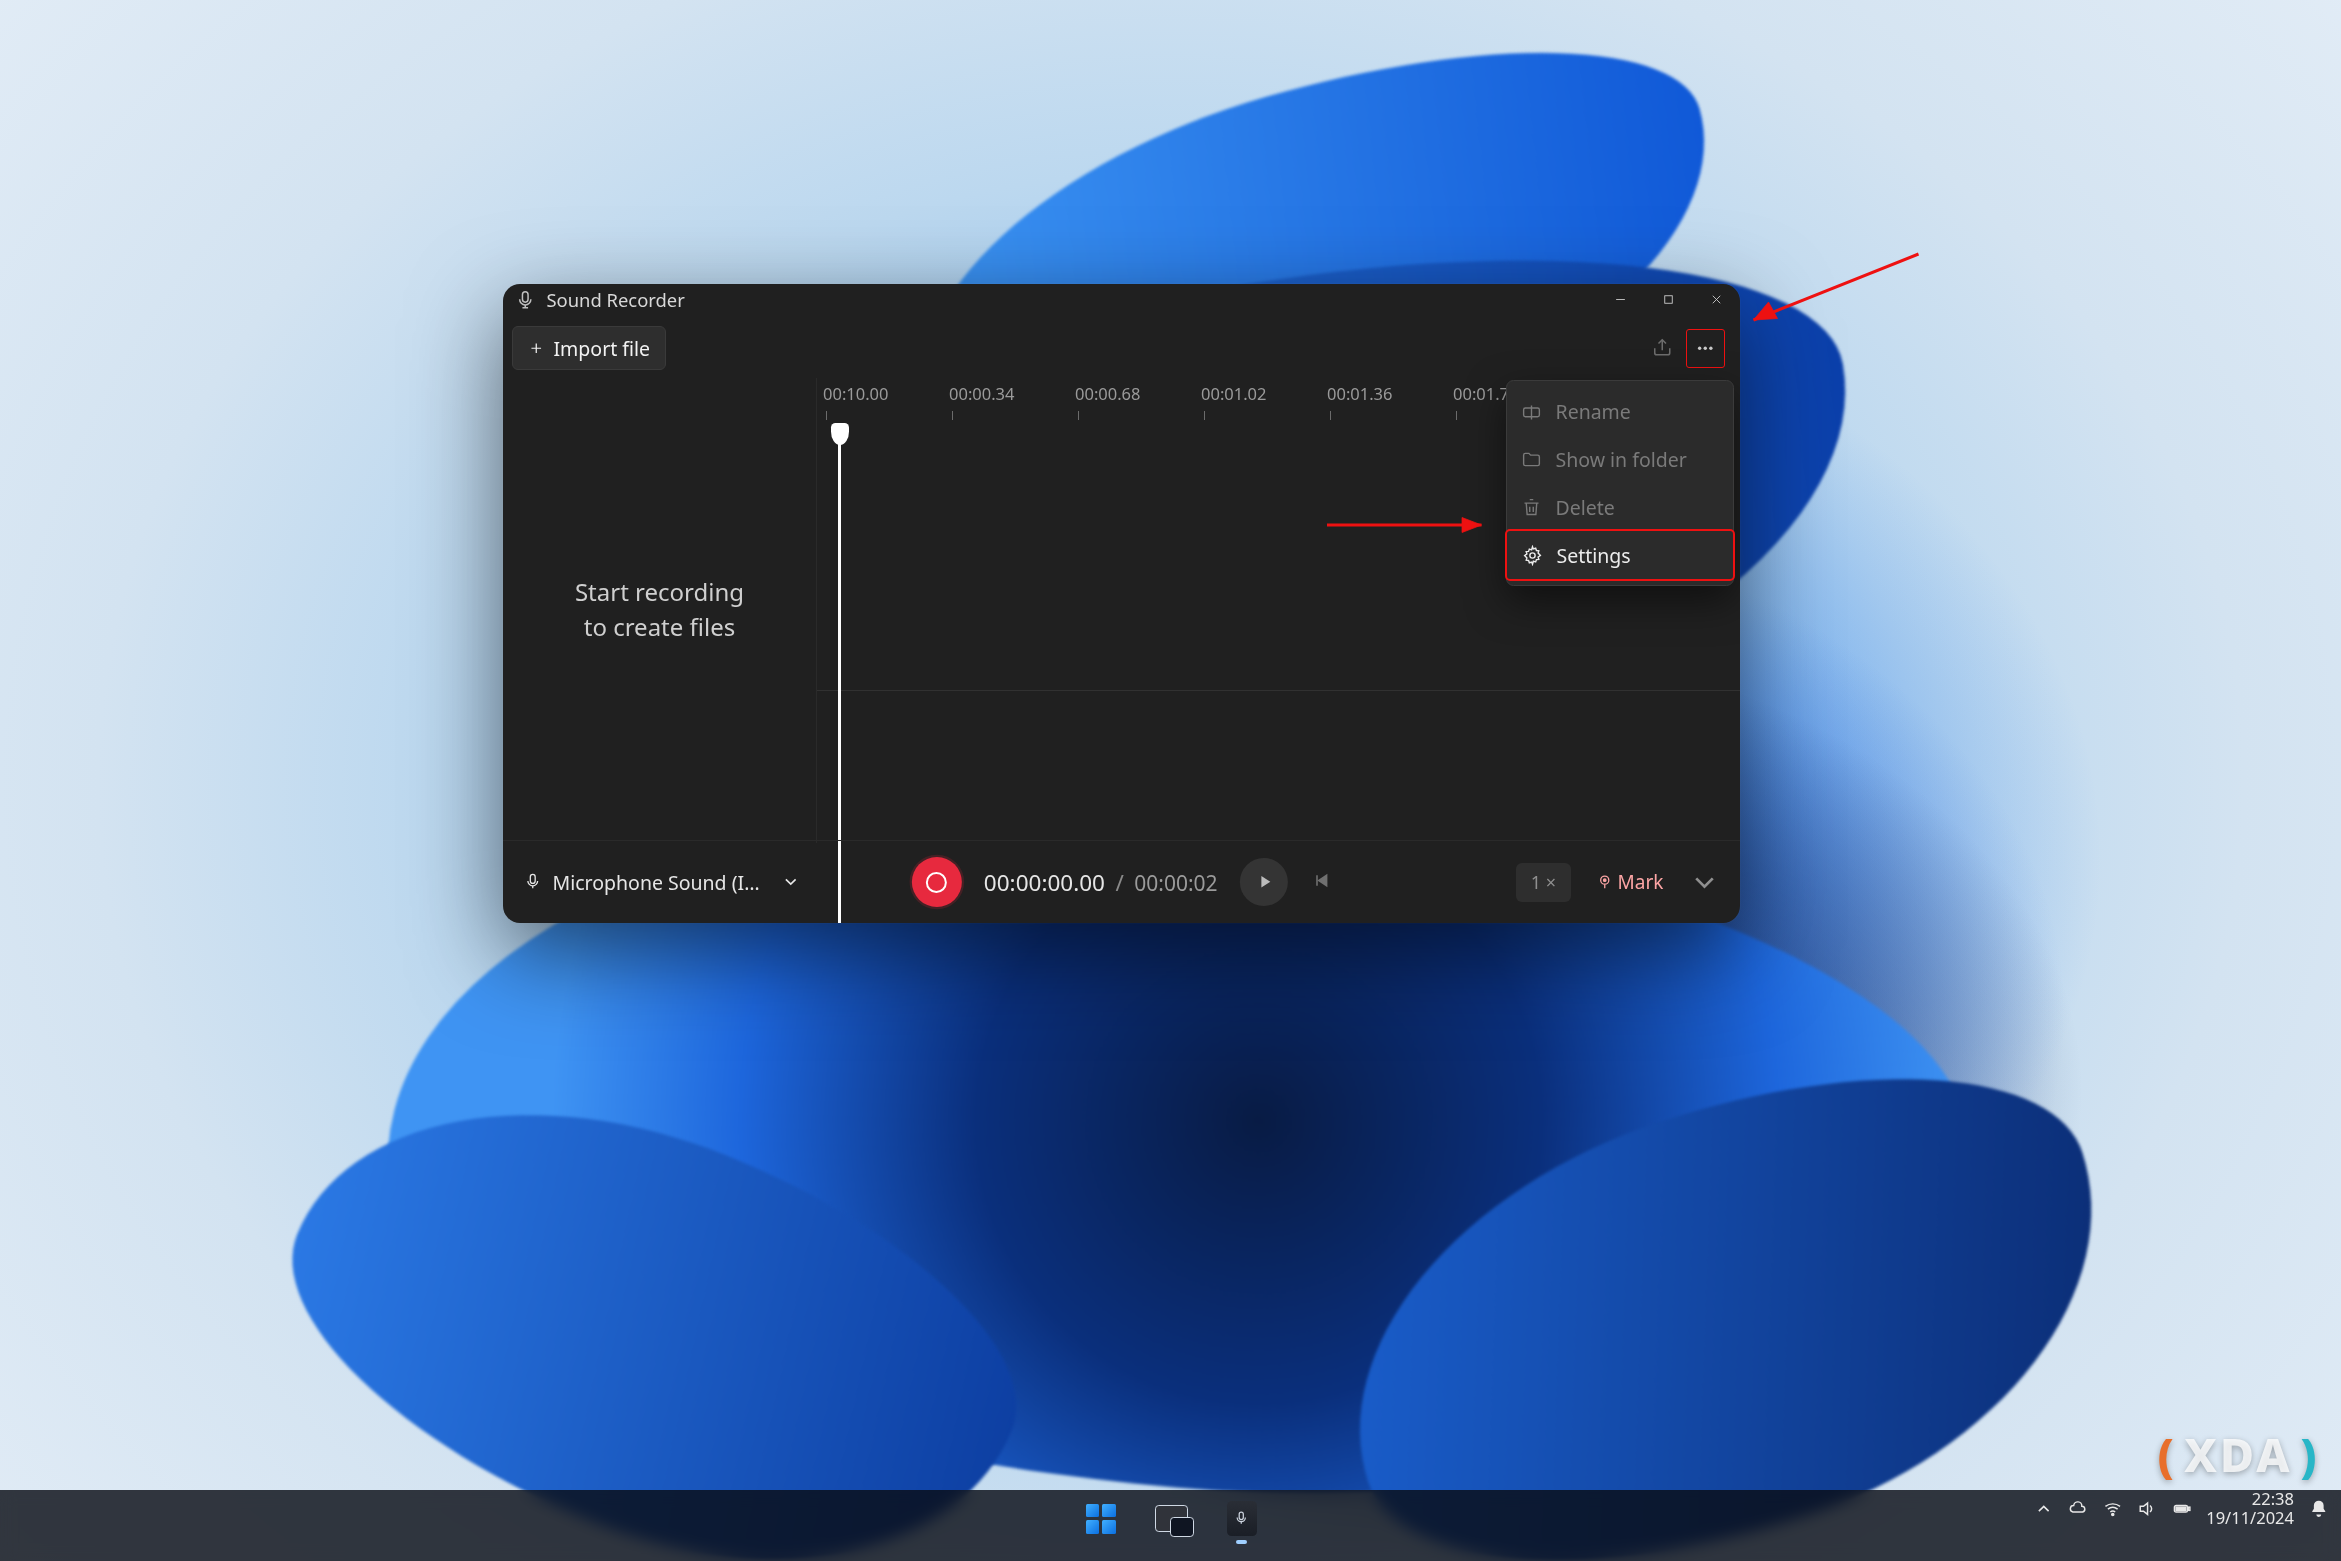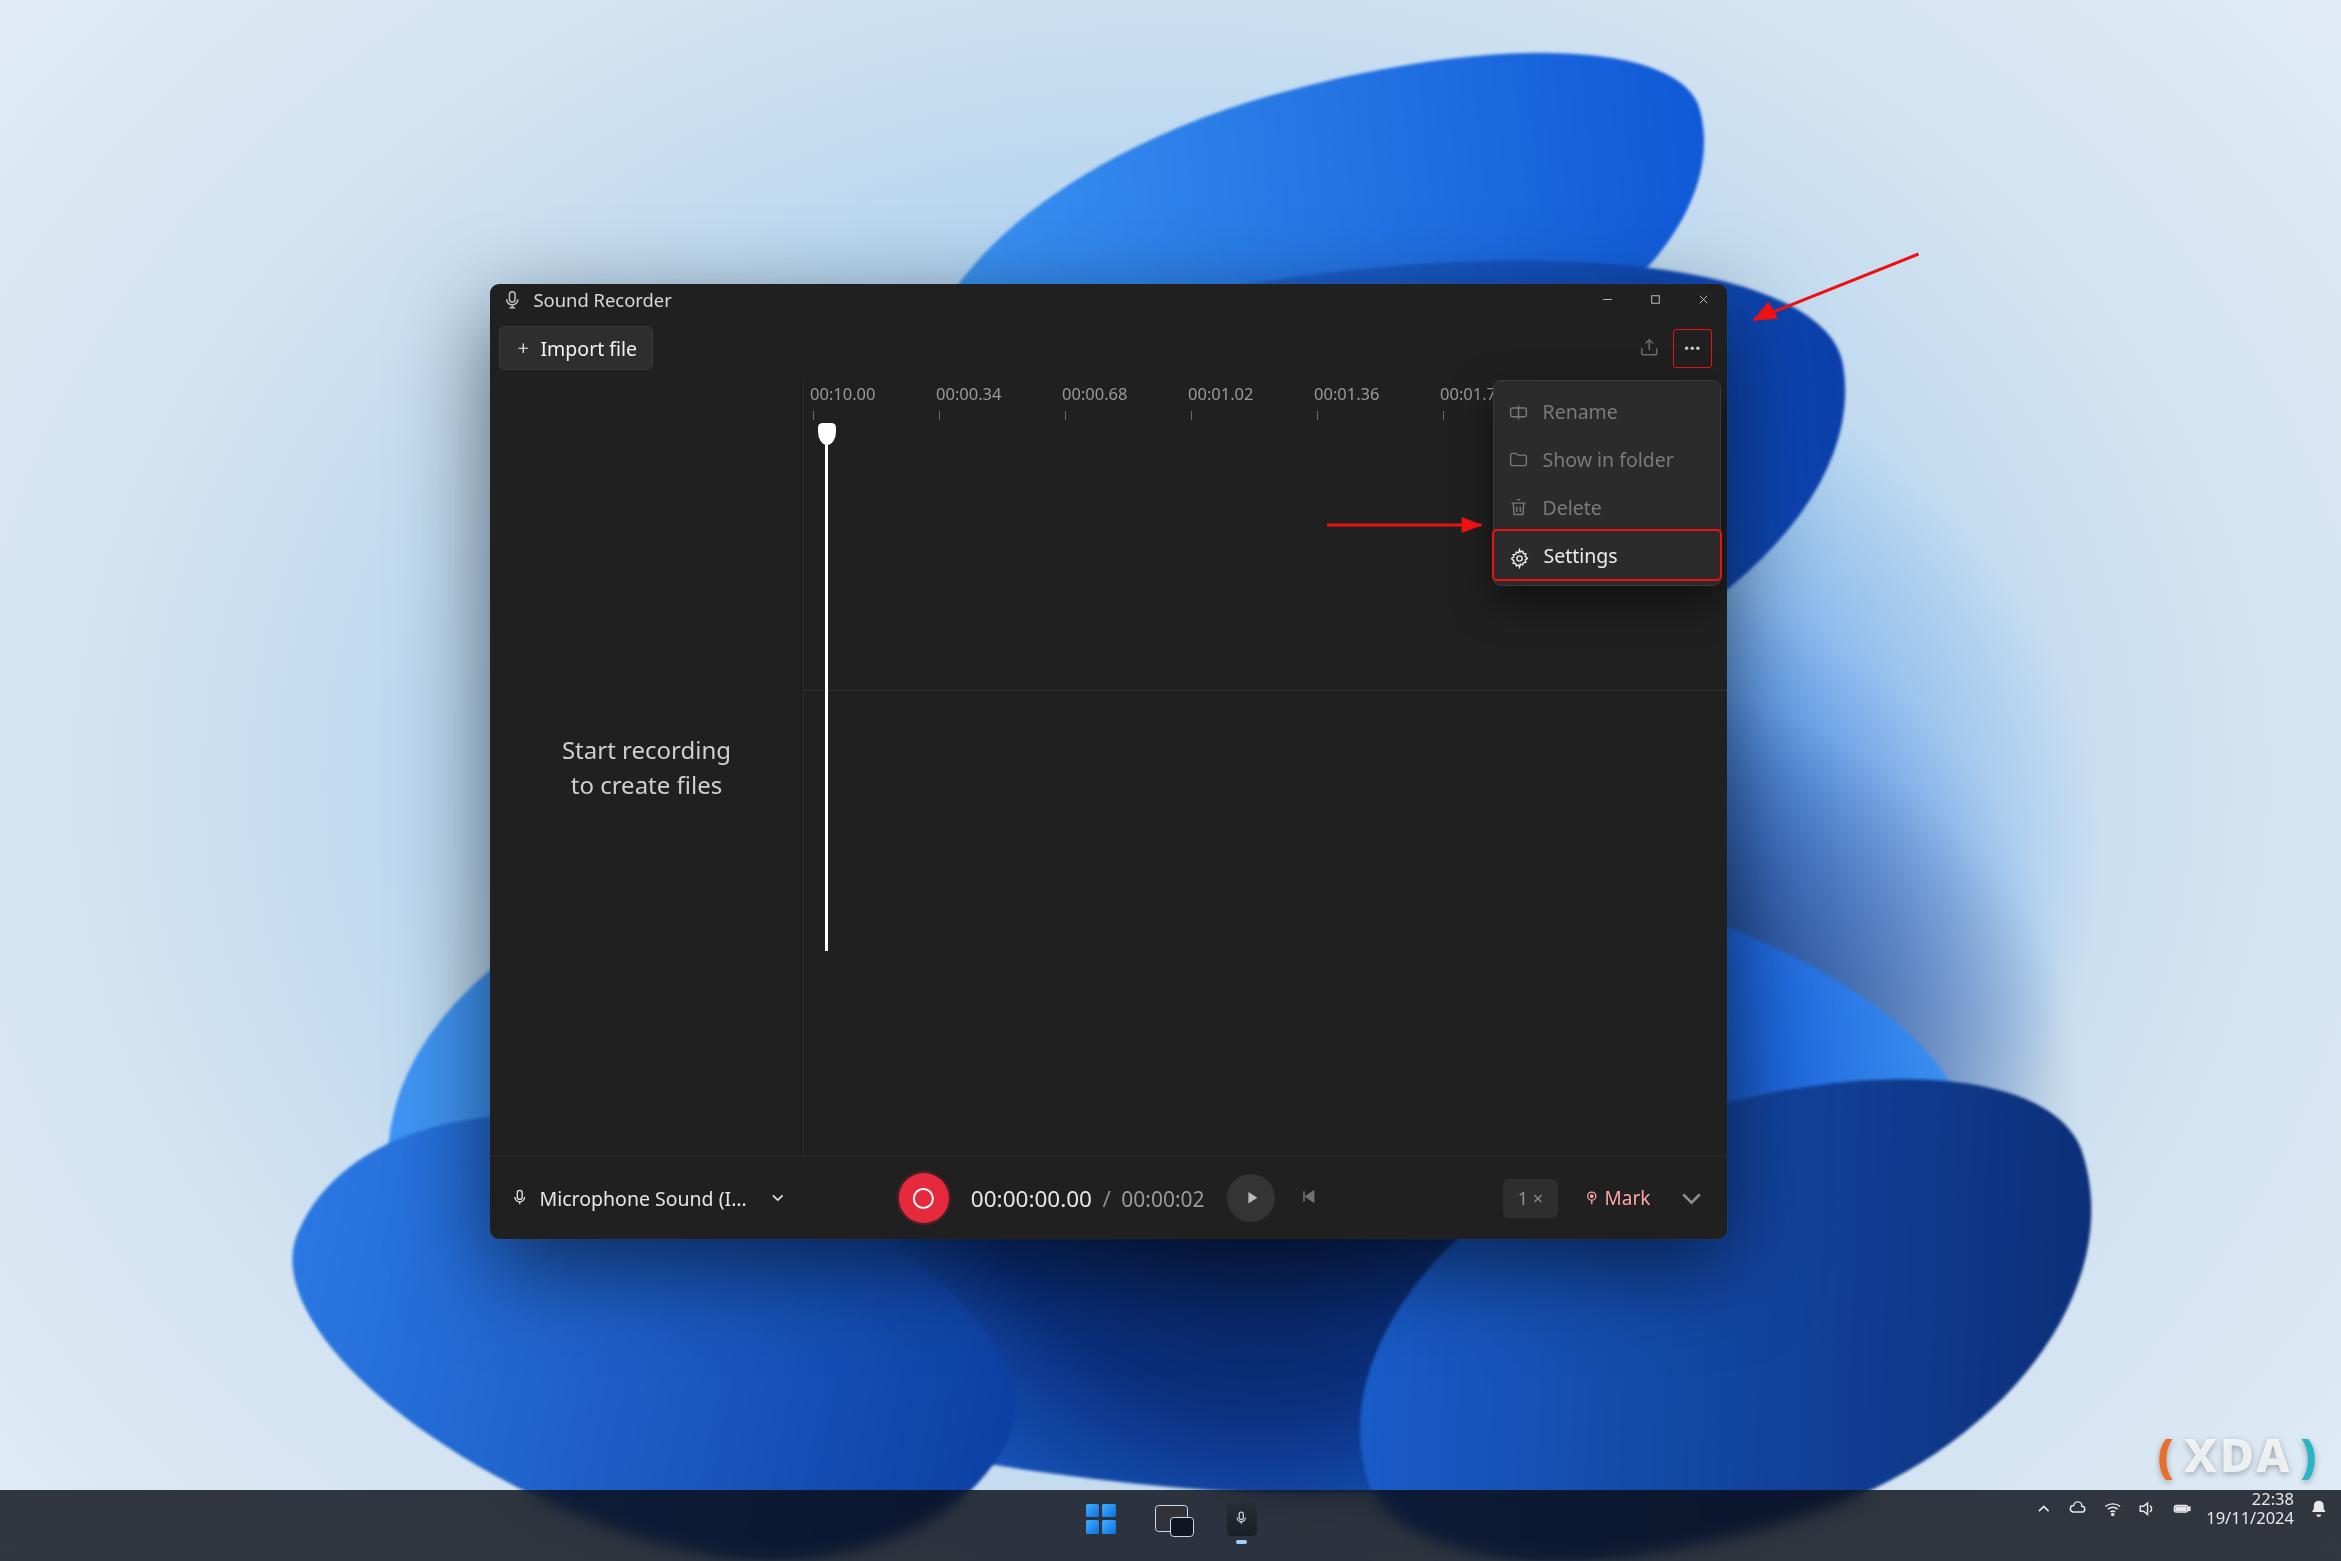--- a/index.html
+++ b/index.html
@@ -30,24 +30,24 @@
         background: radial-gradient(circle at 55% 45%, #081b44 0%, #0a2f7c 30%, #1d66dc 55%, #3f94f3 75%);
         border-radius: 48% 52% 46% 54% / 58% 42% 58% 42%; transform: rotate(4deg); }
   .p4 { left: 285px; top: 1141px; width: 736px; height: 390px;
         background: linear-gradient(80deg,#2b7ae6,#0c3da0); transform: rotate(22deg); }
   .p5 { left: 1336px; top: 1111px; width: 781px; height: 420px;
         background: linear-gradient(110deg,#1a60d0,#0a2a70); transform: rotate(-18deg); }
 
   
   .app-window {
     position: absolute;
-    left: 490px; top: 284px;
-    width: 1237px; height: 955px;
+    left: 503px; top: 284px;
+    width: 1237px; height: 639px;
     background: #202020;
-    border-radius: 9px;
+    border-radius: 17px;
     box-shadow: 0 30px 90px rgba(0,0,0,0.55), 0 0 0 0.8px rgba(255,255,255,0.04);
     color: #e6e6e6;
     overflow: hidden;
   }
 
   .titlebar {
     height: 31.5px;
     display: flex; align-items: center;
     padding-left: 10.5px;
     font-size: 18.4px;
@@ -156,21 +156,21 @@
     box-shadow: 0 15px 38px rgba(0,0,0,0.5);
     font-size: 19.5px;
   }
   .menu-item {
     display: flex; align-items: center; gap: 13.5px;
     padding: 10.5px 15px;
     color: #ececec;
   }
   .menu-item.disabled { color: #7a7a7a; padding-left: 14px; }
   .menu-item svg { width: 21px; height: 21px; flex: 0 0 21px; }
-  .menu-item.highlight { outline: 2.3px solid #e11; outline-offset: -0.8px; border-radius: 3px; align-items: flex-end; }
+  .menu-item.highlight { outline: 2.3px solid #e11; outline-offset: -0.8px; border-radius: 3px; }
 
   
   .player-bar {
     position: absolute; left: 0; right: 0; bottom: 0;
     height: 83px;
     border-top: 0.8px solid #2a2a2a;
     display: flex; align-items: center;
     padding: 0 19.5px;
     gap: 13.5px;
   }

